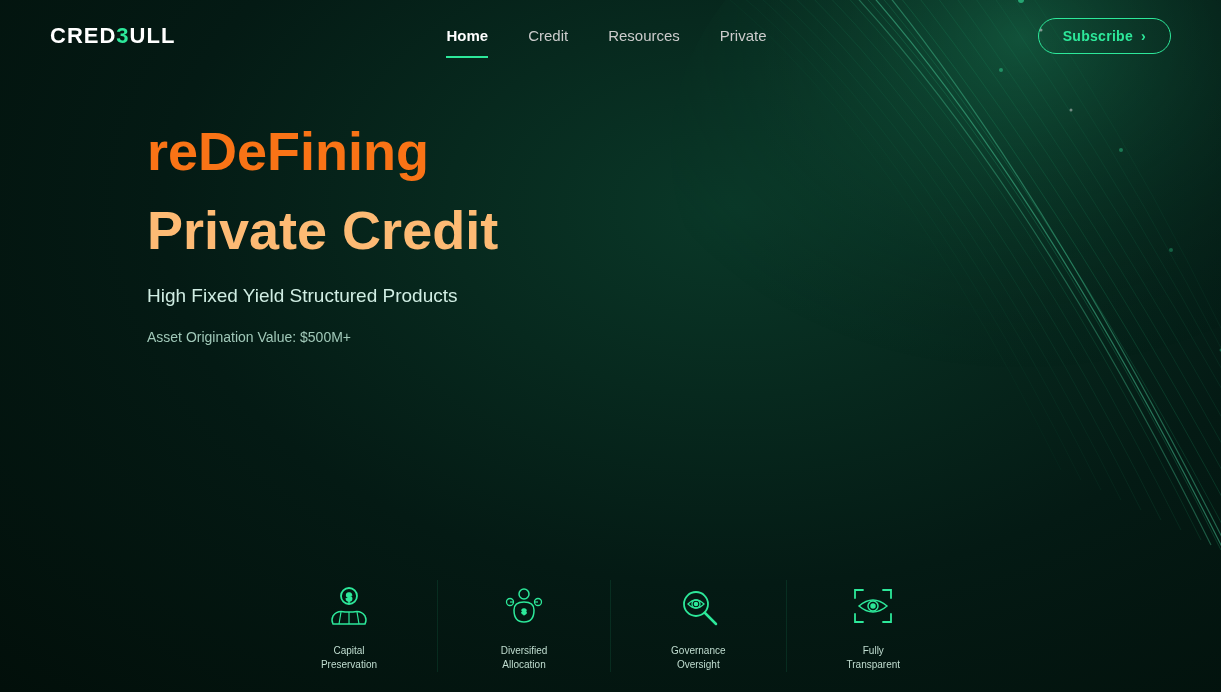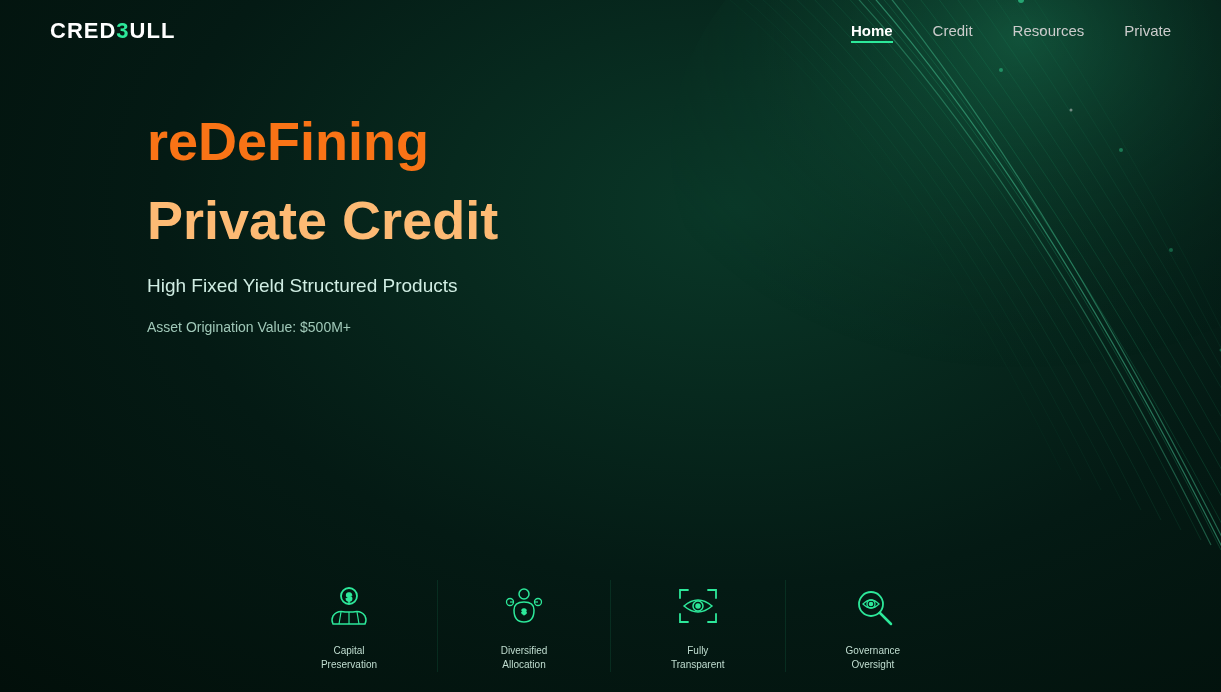--- a/index.html
+++ b/index.html
@@ -69,21 +69,21 @@
       text-decoration: none;
       color: #cccccc;
       font-size: 15px;
       transition: color 0.2s;
     }
 
     .nav-links li.active a {
       color: #ffffff;
       font-weight: 600;
       border-bottom: 2px solid #2de89a;
-      padding-bottom: 2px;
+      padding-bottom: 12px;
     }
 
     .nav-right {
       display: flex;
       align-items: center;
     }
 
     .subscribe-btn {
       border: 1.5px solid #2de89a;
       color: #2de89a;
@@ -265,20 +265,26 @@
       <a href="#">Credit</a>
     </li>
     <li>
       <a href="#">Resources</a>
     </li>
     <li>
       <a href="#">Private</a>
     </li>
   </ul>
 
+  <div class="nav-right">
+    <button class="subscribe-btn">
+      <span>Subscribe</span>
+      <span>›</span>
+    </button>
+  </div>
 </nav>
 
 <section class="hero">
   <h1 class="hero-title-top">reDeFining</h1>
   <h1 class="hero-title-bottom">Private Credit</h1>
   <p class="hero-subtitle">High Fixed Yield Structured Products</p>
   <p class="hero-asset">Asset Origination Value: $500M+</p>
 </section>
 
 <div class="features-bar">
@@ -313,42 +319,42 @@
       </svg>
     </div>
     <span class="feature-label">Diversified<br>Allocation</span>
   </div>
 
 
   <div class="feature-item">
     <div class="feature-icon">
       <svg viewBox="0 0 48 48" xmlns="http://www.w3.org/2000/svg">
 
+        <circle cx="22" cy="22" r="12" stroke="#2de89a" stroke-width="1.8" fill="none"></circle>
+
+        <path d="M14 22 Q22 14 30 22 Q22 30 14 22Z" stroke="#2de89a" stroke-width="1.3" fill="none"></path>
+        <circle cx="22" cy="22" r="4" stroke="#2de89a" stroke-width="1.3" fill="none"></circle>
+        <circle cx="22" cy="22" r="1.5" fill="#2de89a"></circle>
+
+        <line x1="31" y1="31" x2="42" y2="42" stroke="#2de89a" stroke-width="2.5" stroke-linecap="round"></line>
+      </svg>
+    </div>
+    <span class="feature-label">Governance<br>Oversight</span>
+  </div>
+
+  <div class="feature-item">
+    <div class="feature-icon">
+      <svg viewBox="0 0 48 48" xmlns="http://www.w3.org/2000/svg">
+
         <path d="M6 16 L6 8 L14 8" stroke="#2de89a" stroke-width="1.8" fill="none" stroke-linecap="round"></path>
         <path d="M34 8 L42 8 L42 16" stroke="#2de89a" stroke-width="1.8" fill="none" stroke-linecap="round"></path>
         <path d="M6 32 L6 40 L14 40" stroke="#2de89a" stroke-width="1.8" fill="none" stroke-linecap="round"></path>
         <path d="M34 40 L42 40 L42 32" stroke="#2de89a" stroke-width="1.8" fill="none" stroke-linecap="round"></path>
 
         <path d="M10 24 Q24 12 38 24 Q24 36 10 24Z" stroke="#2de89a" stroke-width="1.5" fill="none"></path>
         <circle cx="24" cy="24" r="5" stroke="#2de89a" stroke-width="1.5" fill="none"></circle>
         <circle cx="24" cy="24" r="2" fill="#2de89a"></circle>
       </svg>
     </div>
     <span class="feature-label">Fully<br>Transparent</span>
   </div>
 
-  <div class="feature-item">
-    <div class="feature-icon">
-      <svg viewBox="0 0 48 48" xmlns="http://www.w3.org/2000/svg">
-
-        <circle cx="22" cy="22" r="12" stroke="#2de89a" stroke-width="1.8" fill="none"></circle>
-
-        <path d="M14 22 Q22 14 30 22 Q22 30 14 22Z" stroke="#2de89a" stroke-width="1.3" fill="none"></path>
-        <circle cx="22" cy="22" r="4" stroke="#2de89a" stroke-width="1.3" fill="none"></circle>
-        <circle cx="22" cy="22" r="1.5" fill="#2de89a"></circle>
-
-        <line x1="31" y1="31" x2="42" y2="42" stroke="#2de89a" stroke-width="2.5" stroke-linecap="round"></line>
-      </svg>
-    </div>
-    <span class="feature-label">Governance<br>Oversight</span>
-  </div>
-
 </div>
 
 </body></html>

